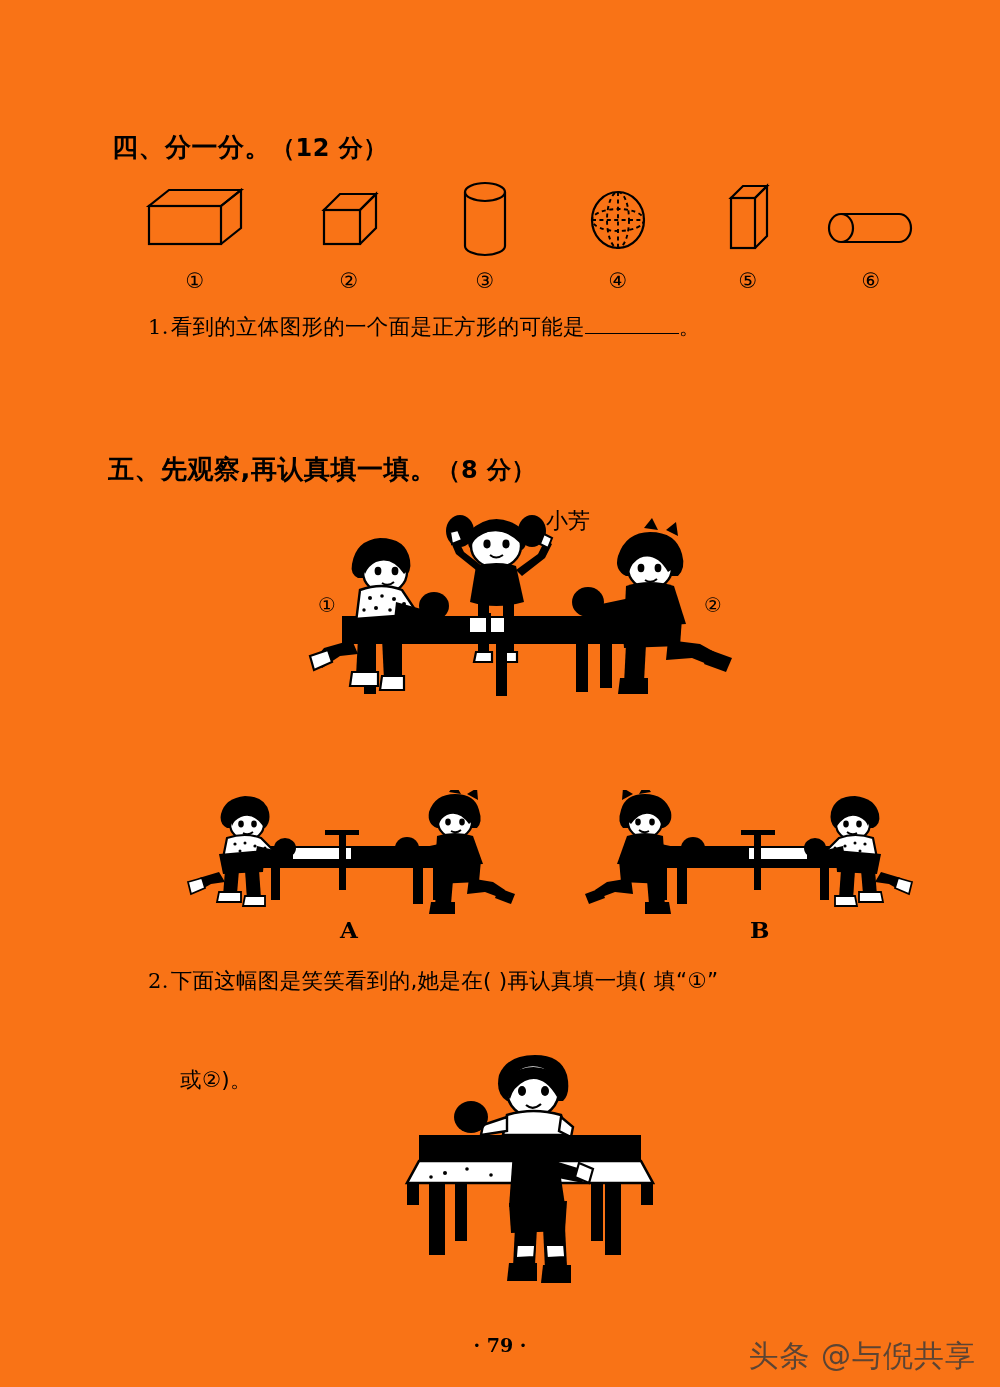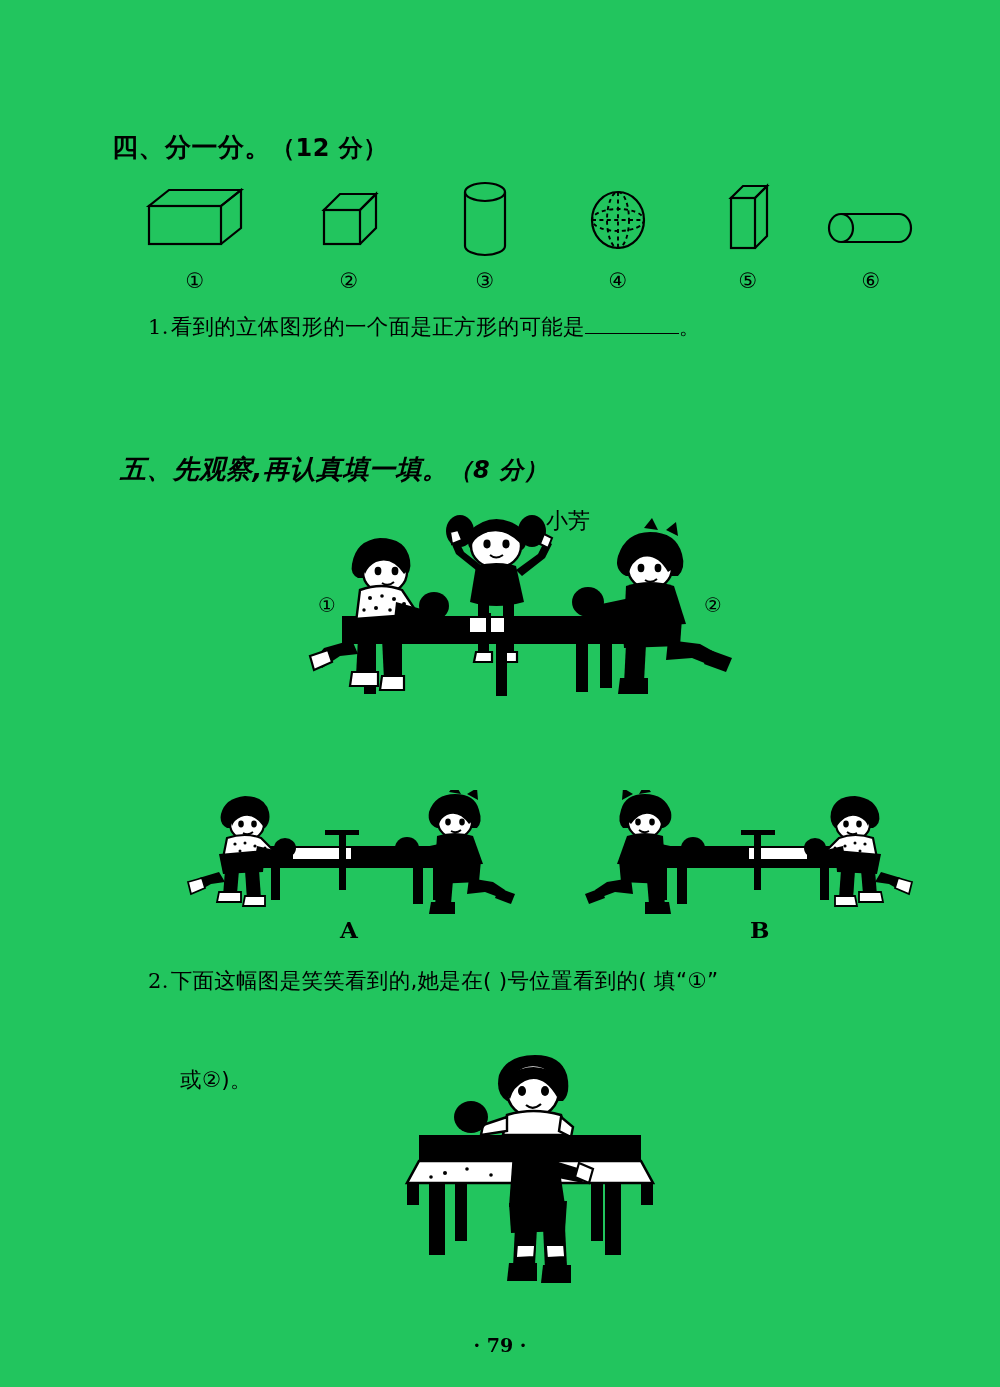--- a/index.html
+++ b/index.html
@@ -12,35 +12,35 @@
     width: 1000px;
     height: 1387px;
     position: relative;
     font-family: "DejaVu Sans", "Liberation Sans", sans-serif;
     color: #000000;
     overflow: hidden;
   }
   .page {
     position: absolute;
     inset: 0;
-    background: #22c55e;
+    background: #f97316;
   }
 
   
   .section-heading {
     position: absolute;
     font-family: "DejaVu Sans", "Liberation Sans", sans-serif;
     font-weight: bold;
     font-size: 26px;
     letter-spacing: 0.5px;
     white-space: nowrap;
     color: #000;
   }
   #heading-four { left: 112px; top: 130px; }
-  #heading-five { left: 120px; top: 452px; font-style: italic; }
+  #heading-five { left: 108px; top: 452px; }
   .heading-score {
     font-weight: bold;
     font-size: 24px;
   }
 
   
   #shape-row {
     position: absolute;
     left: 140px;
     top: 180px;
@@ -474,21 +474,21 @@
         <path d="M252 90 L268 90 L266 114 L250 116 Z"></path>
         <path d="M284 88 L308 92 L320 100 L316 108 L300 102 L282 104 Z"></path>
         <path d="M246 112 L270 112 L270 124 L244 124 Z"></path>
         <path d="M314 98 L330 104 L326 114 L310 108 Z"></path>
       </g>
     </svg>
   </div>
   <div class="opt-label" style="left:750px; top:918px;">B</div>
 
   <div class="qline" style="left:148px; top:966px;">
-    <span class="qnum">2.</span><span>下面这幅图是笑笑看到的,她是在(          )号位置看到的( 填“①”</span>
+    <span class="qnum">2.</span><span>下面这幅图是笑笑看到的,她是在(          )再认真填一填( 填“①”</span>
   </div>
   <div class="qline" style="left:180px; top:1065px;">
     <span>或②)。</span>
   </div>
 
   <div class="illus" style="left:395px; top:1055px;">
     <svg width="270" height="250" viewBox="0 0 270 250">
       <g fill="#000">
 
         <path d="M104 20 Q112 0 140 0 Q166 0 172 20 Q176 38 168 46 L112 46 Q100 38 104 20 Z"></path>
@@ -537,14 +537,15 @@
         <path d="M122 190 L140 190 L139 202 L121 203 Z" fill="#fff" stroke="#000" stroke-width="1.8"></path>
         <path d="M151 190 L169 190 L170 202 L152 203 Z" fill="#fff" stroke="#000" stroke-width="1.8"></path>
 
         <path d="M114 208 L142 208 L142 226 L112 226 Z"></path>
         <path d="M148 210 L176 210 L176 228 L146 228 Z"></path>
       </g>
     </svg>
   </div>
 
   <div id="page-number">· 79 ·</div>
+  <div id="watermark">头条 @与倪共享</div>
 
 </div>
 
 </body></html>

